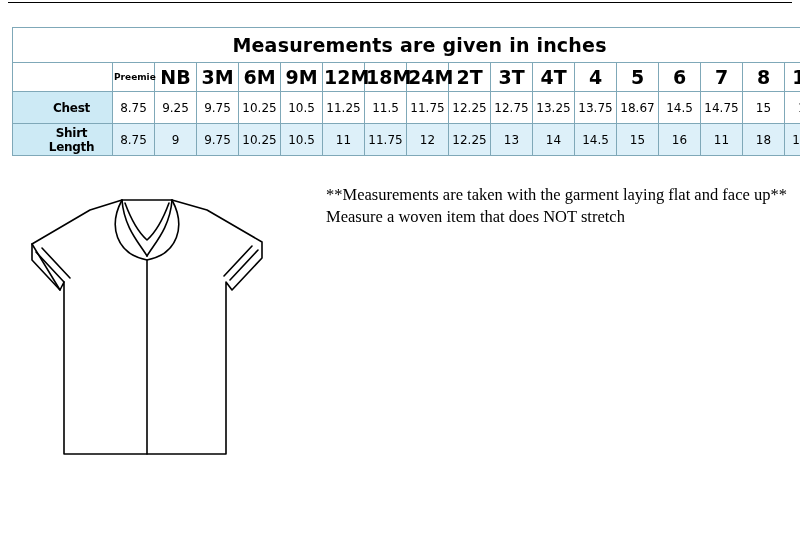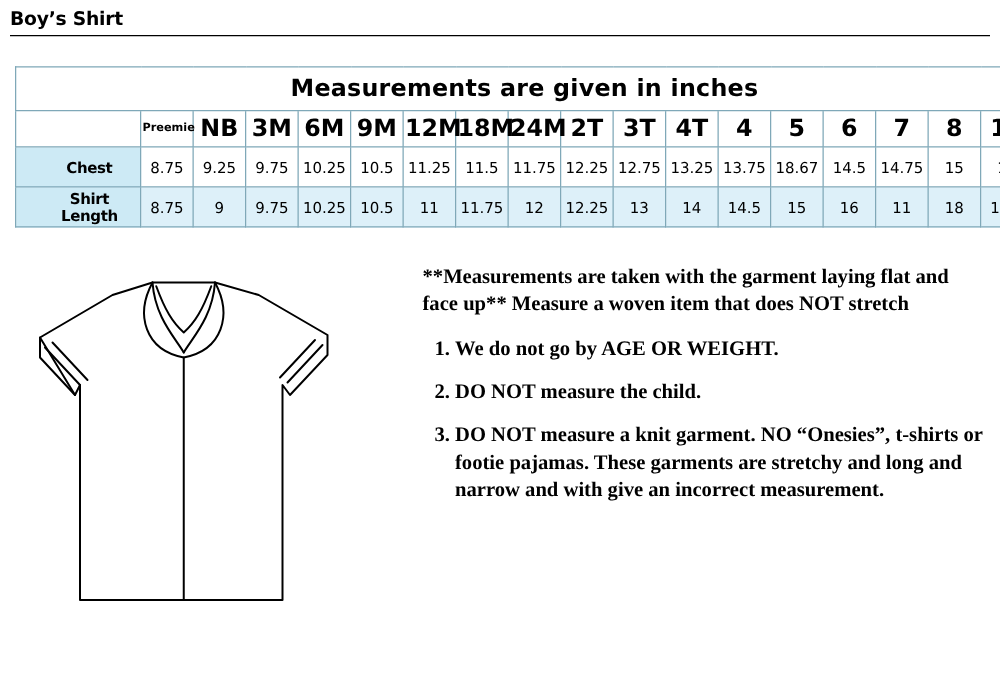--- a/index.html
+++ b/index.html
@@ -86,22 +86,21 @@
   }
   .data-row.alt td.row-label {
     background: #cdeaf5;
   }
 
   
   .lower {
     display: flex;
     margin-top: 22px;
     padding: 0 12px;
-    gap: 16px;
-    font-weight: bold;
+    gap: 4px;
   }
   .shirt-figure {
     width: 310px;
     flex: 0 0 310px;
     padding-top: 4px;
   }
   .notes {
     flex: 1 1 auto;
     padding-top: 6px;
     font-size: 16.5px;
@@ -116,21 +115,20 @@
   }
   ol.note-list li {
     margin-bottom: 13px;
   }
 </style>
 </head>
 <body>
 
 <div>
 
-  <div class="page-title">Boy’s Shirt</div>
   <div class="title-rule"></div>
 
   <div class="table-wrap">
     <table class="size-table">
       <colgroup>
         <col style="width:100px">
         <col style="width:42px">
           <col style="width:42px">
           <col style="width:42px">
           <col style="width:42px">
@@ -240,21 +238,16 @@
 
           <path d="M113,21 C120,40 126,50 135,58 C144,50 150,40 157,21"></path>
 
           <path d="M135,78 L135,272"></path>
         </g>
       </svg>
     </div>
 
     <div class="notes">
       <p class="lead">**Measurements are taken with the garment laying flat and face up** Measure a woven item that does NOT stretch</p>
-      <ol class="note-list">
-        <li>We do not go by AGE OR WEIGHT.</li>
-        <li>DO NOT measure the child.</li>
-        <li>DO NOT measure a knit garment. NO “Onesies”, t-shirts or footie pajamas. These garments are stretchy and long and narrow and with give an incorrect measurement.</li>
-      </ol>
     </div>
 
   </div>
 </div>
 
 </body></html>

